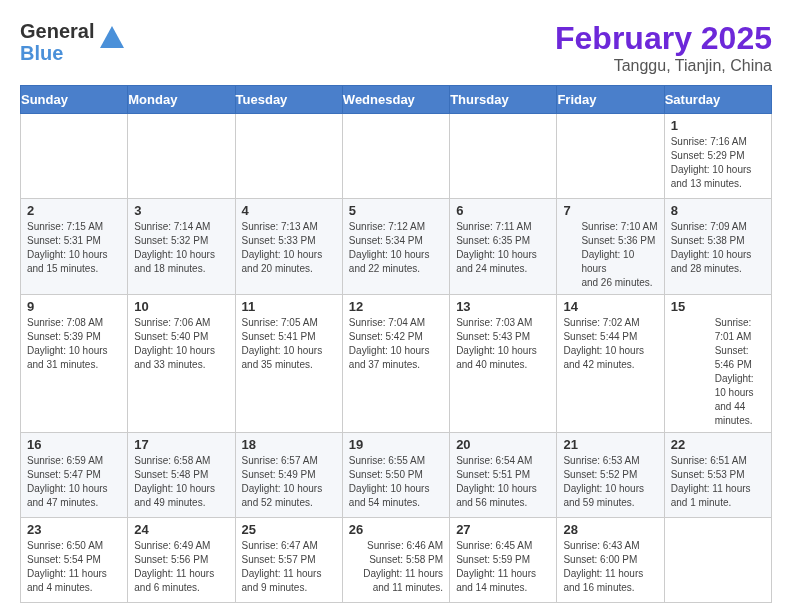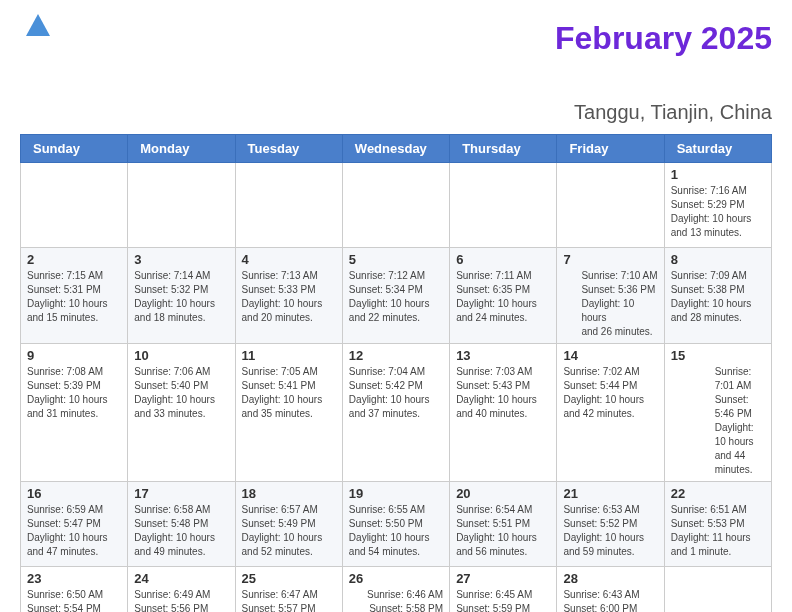--- a/index.html
+++ b/index.html
@@ -27,34 +27,33 @@
     }
     .title-block {
       text-align: right;
     }
     .month-title {
       font-size: 32px;
       font-weight: bold;
       color: #6d28d9;
     }
     .location-title {
-      font-size: 20px;
+      font-size: 16px;
       color: #555;
-      margin-top: 44px;
     }
     .calendar {
       width: 100%;
       border-collapse: collapse;
       border: 1px solid #ccc;
     }
     .calendar th {
       background-color: #4a7fcb;
       color: #fff;
       text-align: left;
-      padding: 6px 12px;
+      padding: 6px 0;
       font-size: 13px;
       border: 1px solid #3a6fbb;
     }
     .calendar td {
       vertical-align: top;
       border: 1px solid #ccc;
       padding: 4px 6px;
       width: calc(100% / 7);
       min-height: 80px;
       height: 85px;
@@ -82,20 +81,24 @@
     }
     .calendar thead tr th {
       background-color: #4a7fcb;
     }
   </style>
 </head>
 <body>
 
 <div class="header">
   <div class="logo">
+    <div class="logo-text">
+      <span style="font-size:20px;font-weight:bold;color:#333;line-height:1.1;">General</span>
+      <span style="font-size:20px;font-weight:bold;color:#4a90d9;line-height:1.1;">Blue</span>
+    </div>
     <svg width="28" height="28" viewBox="0 0 28 28" style="margin-left:4px;margin-top:-8px;">
       <polygon points="14,2 26,24 2,24" fill="#4a90d9"></polygon>
     </svg>
   </div>
   <div class="title-block">
     <div class="month-title">February 2025</div>
     <div class="location-title">Tanggu, Tianjin, China</div>
   </div>
 </div>
 

